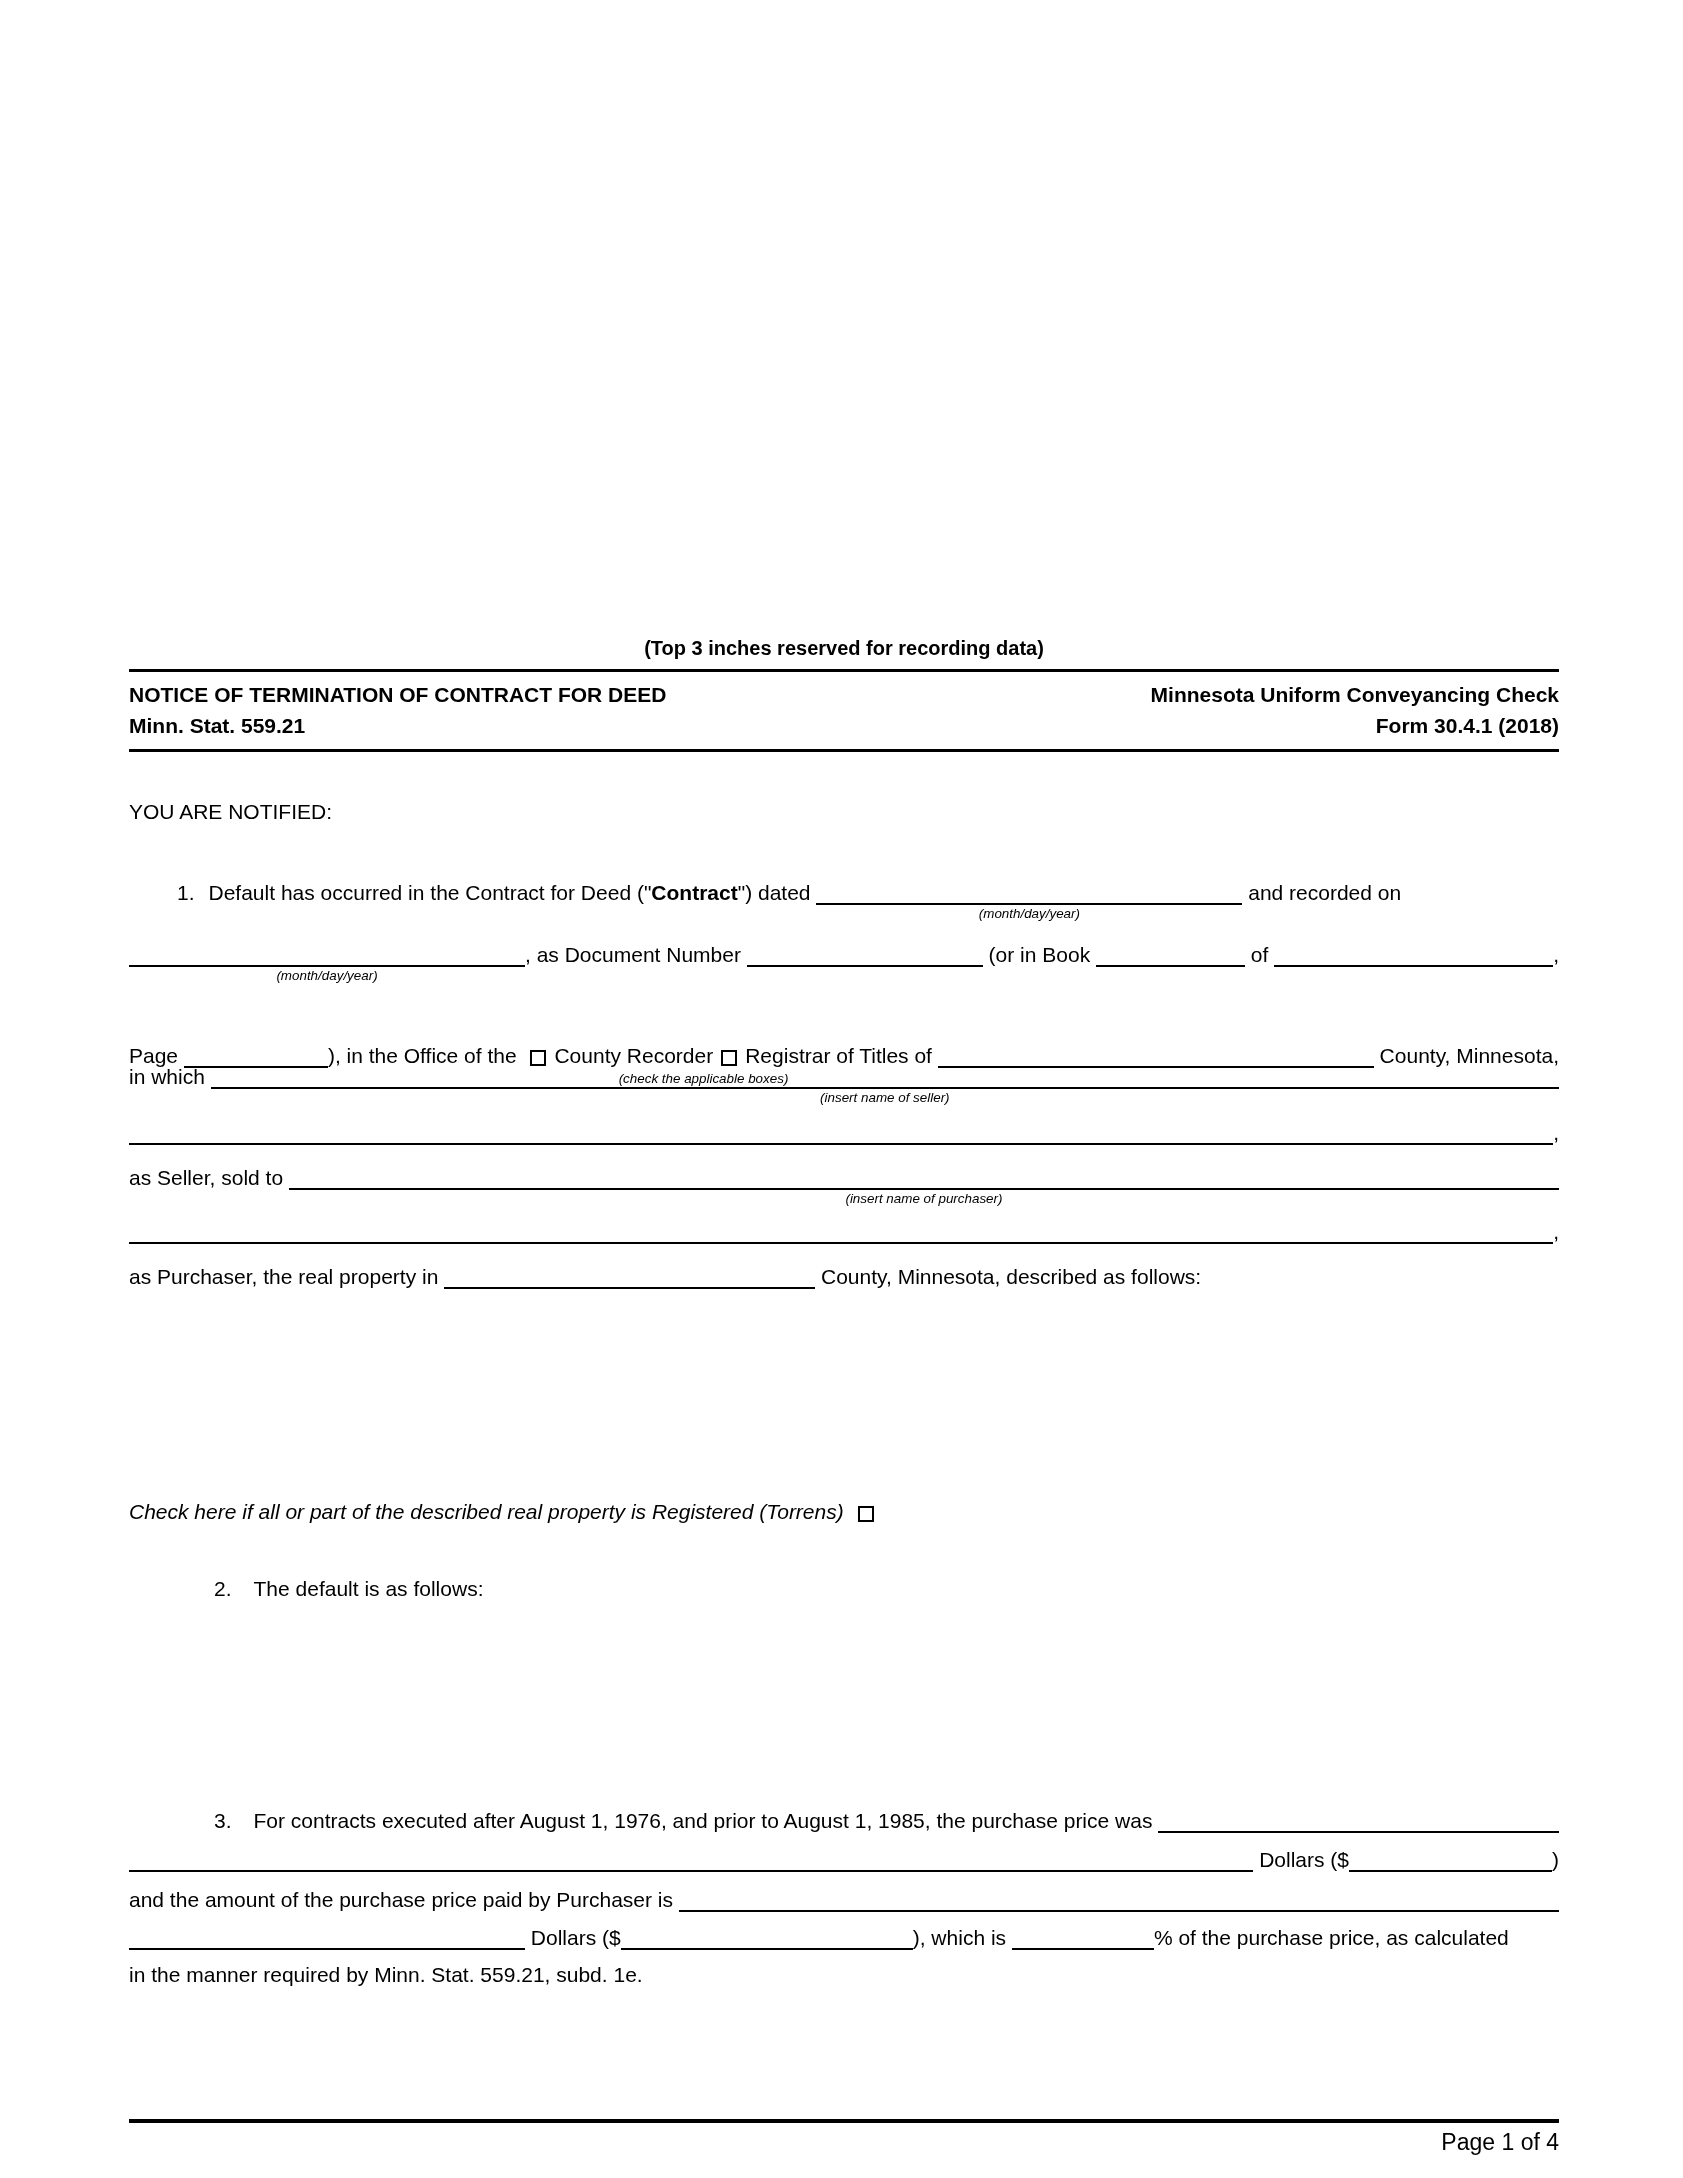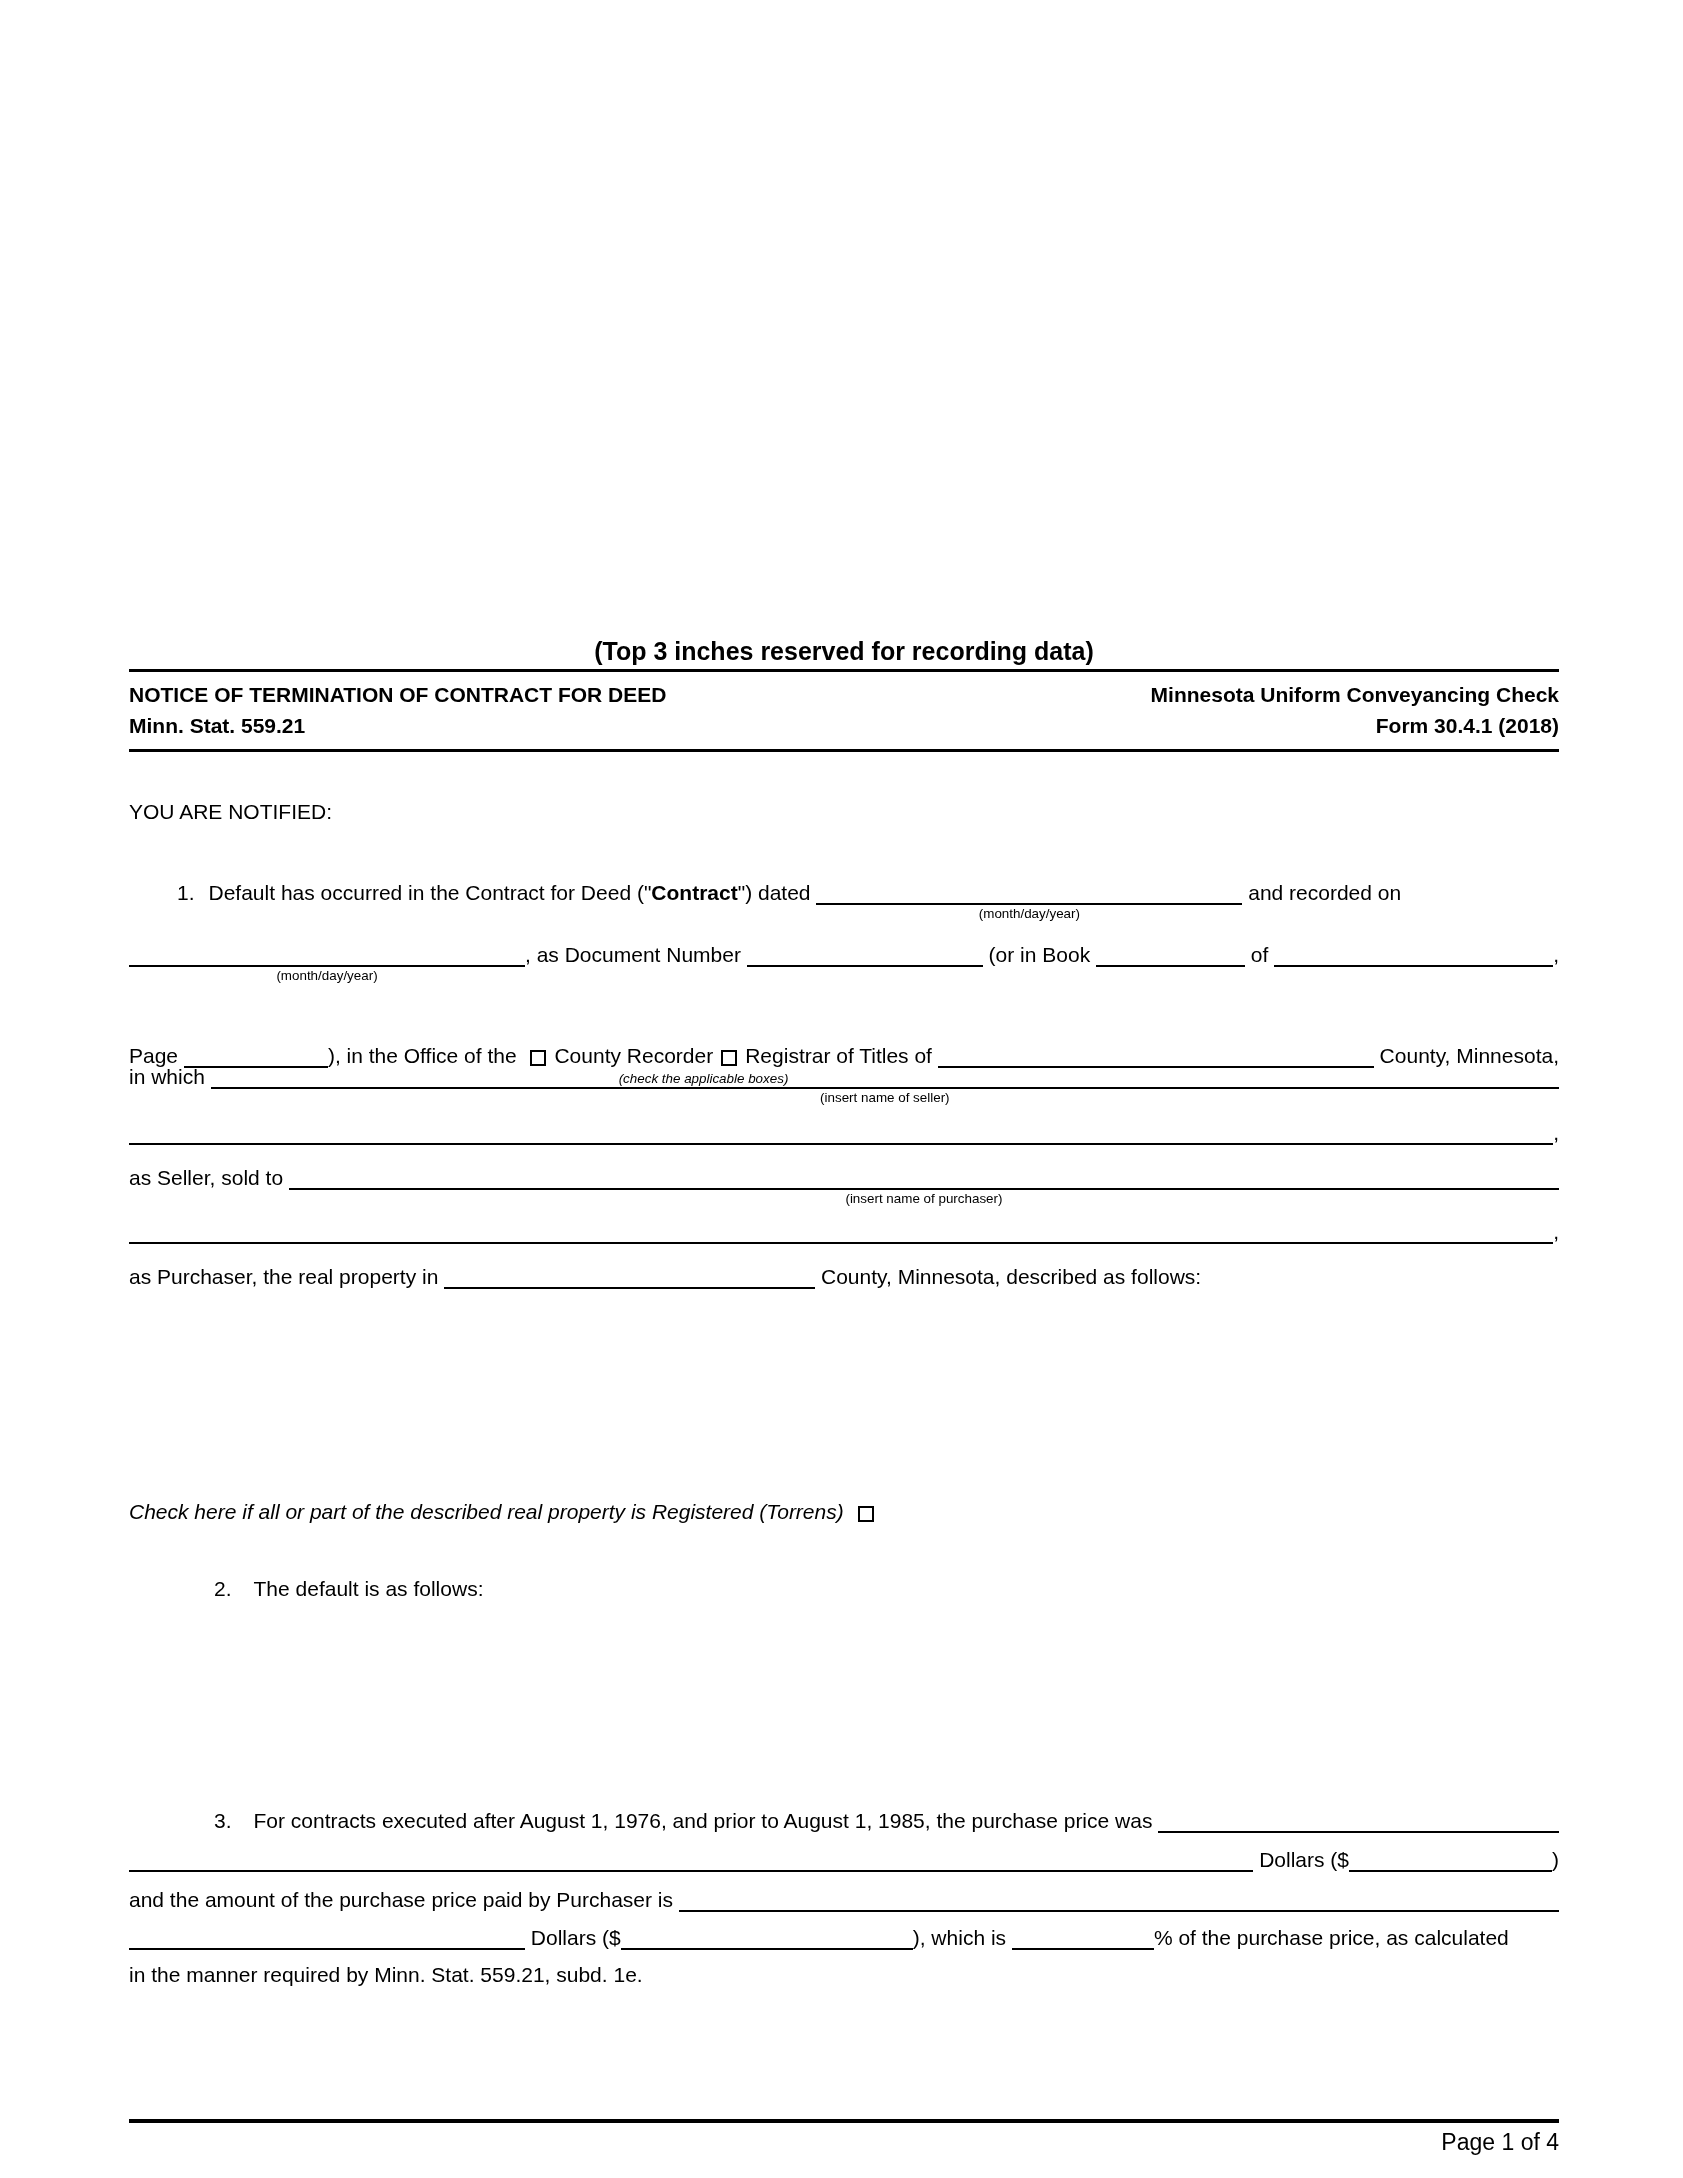--- a/index.html
+++ b/index.html
@@ -28,20 +28,21 @@
     height:24px;
     align-self:flex-end;
   }
   .blank.fill { flex:1 1 auto; }
   .hint {
     position:absolute;
     top:100%;
     margin-top:3px;
     left:0; width:100%;
     text-align:center;
+    font-style:italic;
     font-size:13.4px;
     color:#000;
     border:none;
     white-space:nowrap;
   }
   .checkbox {
     display:inline-block;
     width:16px; height:16px;
     border:2px solid #000;
     margin:0 8px;
@@ -51,21 +52,21 @@
   .bold { font-weight:bold; }
   .num1 { margin-right:14px; }
   .num2 { margin-right:22px; }
   .indent1 { padding-left:48px; }
   .indent2 { padding-left:85px; }
   .centered { text-align:center; }
   .right { text-align:right; }
   .hdr { display:flex; justify-content:space-between; line-height:31px; font-weight:bold; }
   .hdr .left { text-align:left; }
   .hdr .right-col { text-align:right; }
-  .reserved { font-weight:bold; font-size:25px; }
+  .reserved { font-weight:bold; font-size:20px; }
   .footer-text { font-size:23px; }
   .italic { font-style:italic; }
   .floating-hint {
     position:absolute;
     font-style:italic;
     font-size:13.4px;
     text-align:center;
     white-space:nowrap;
   }
 </style>

